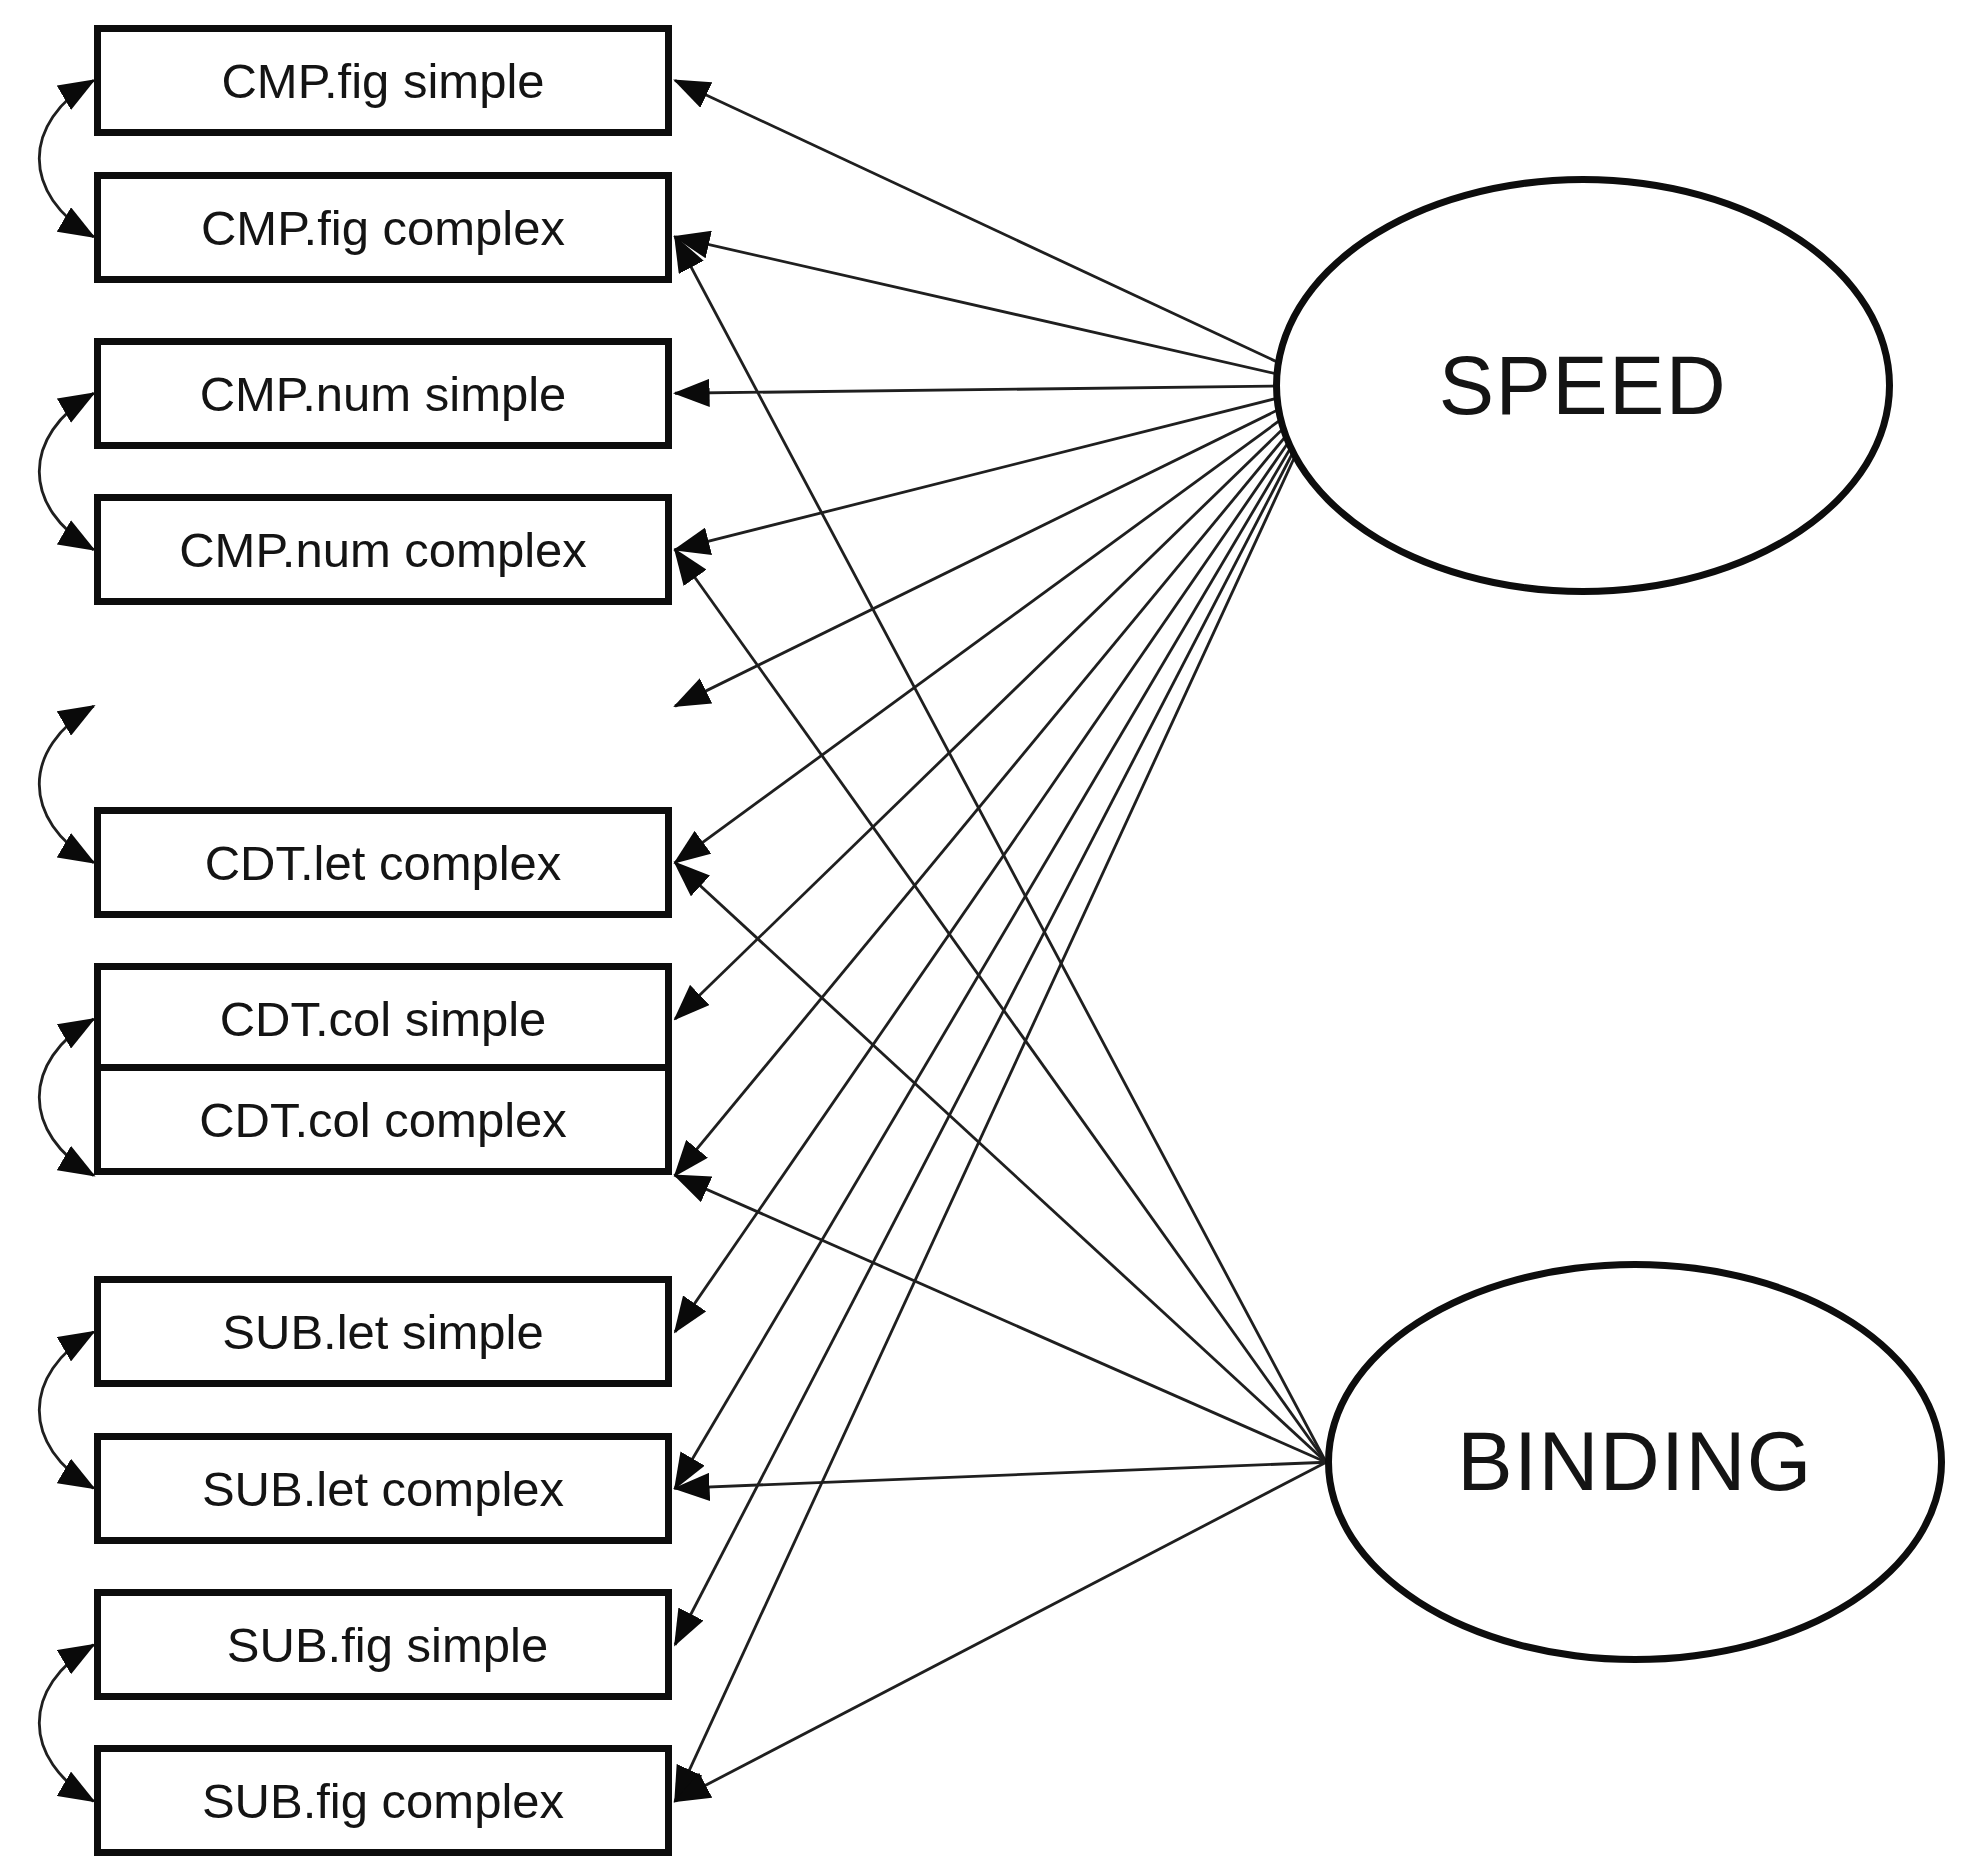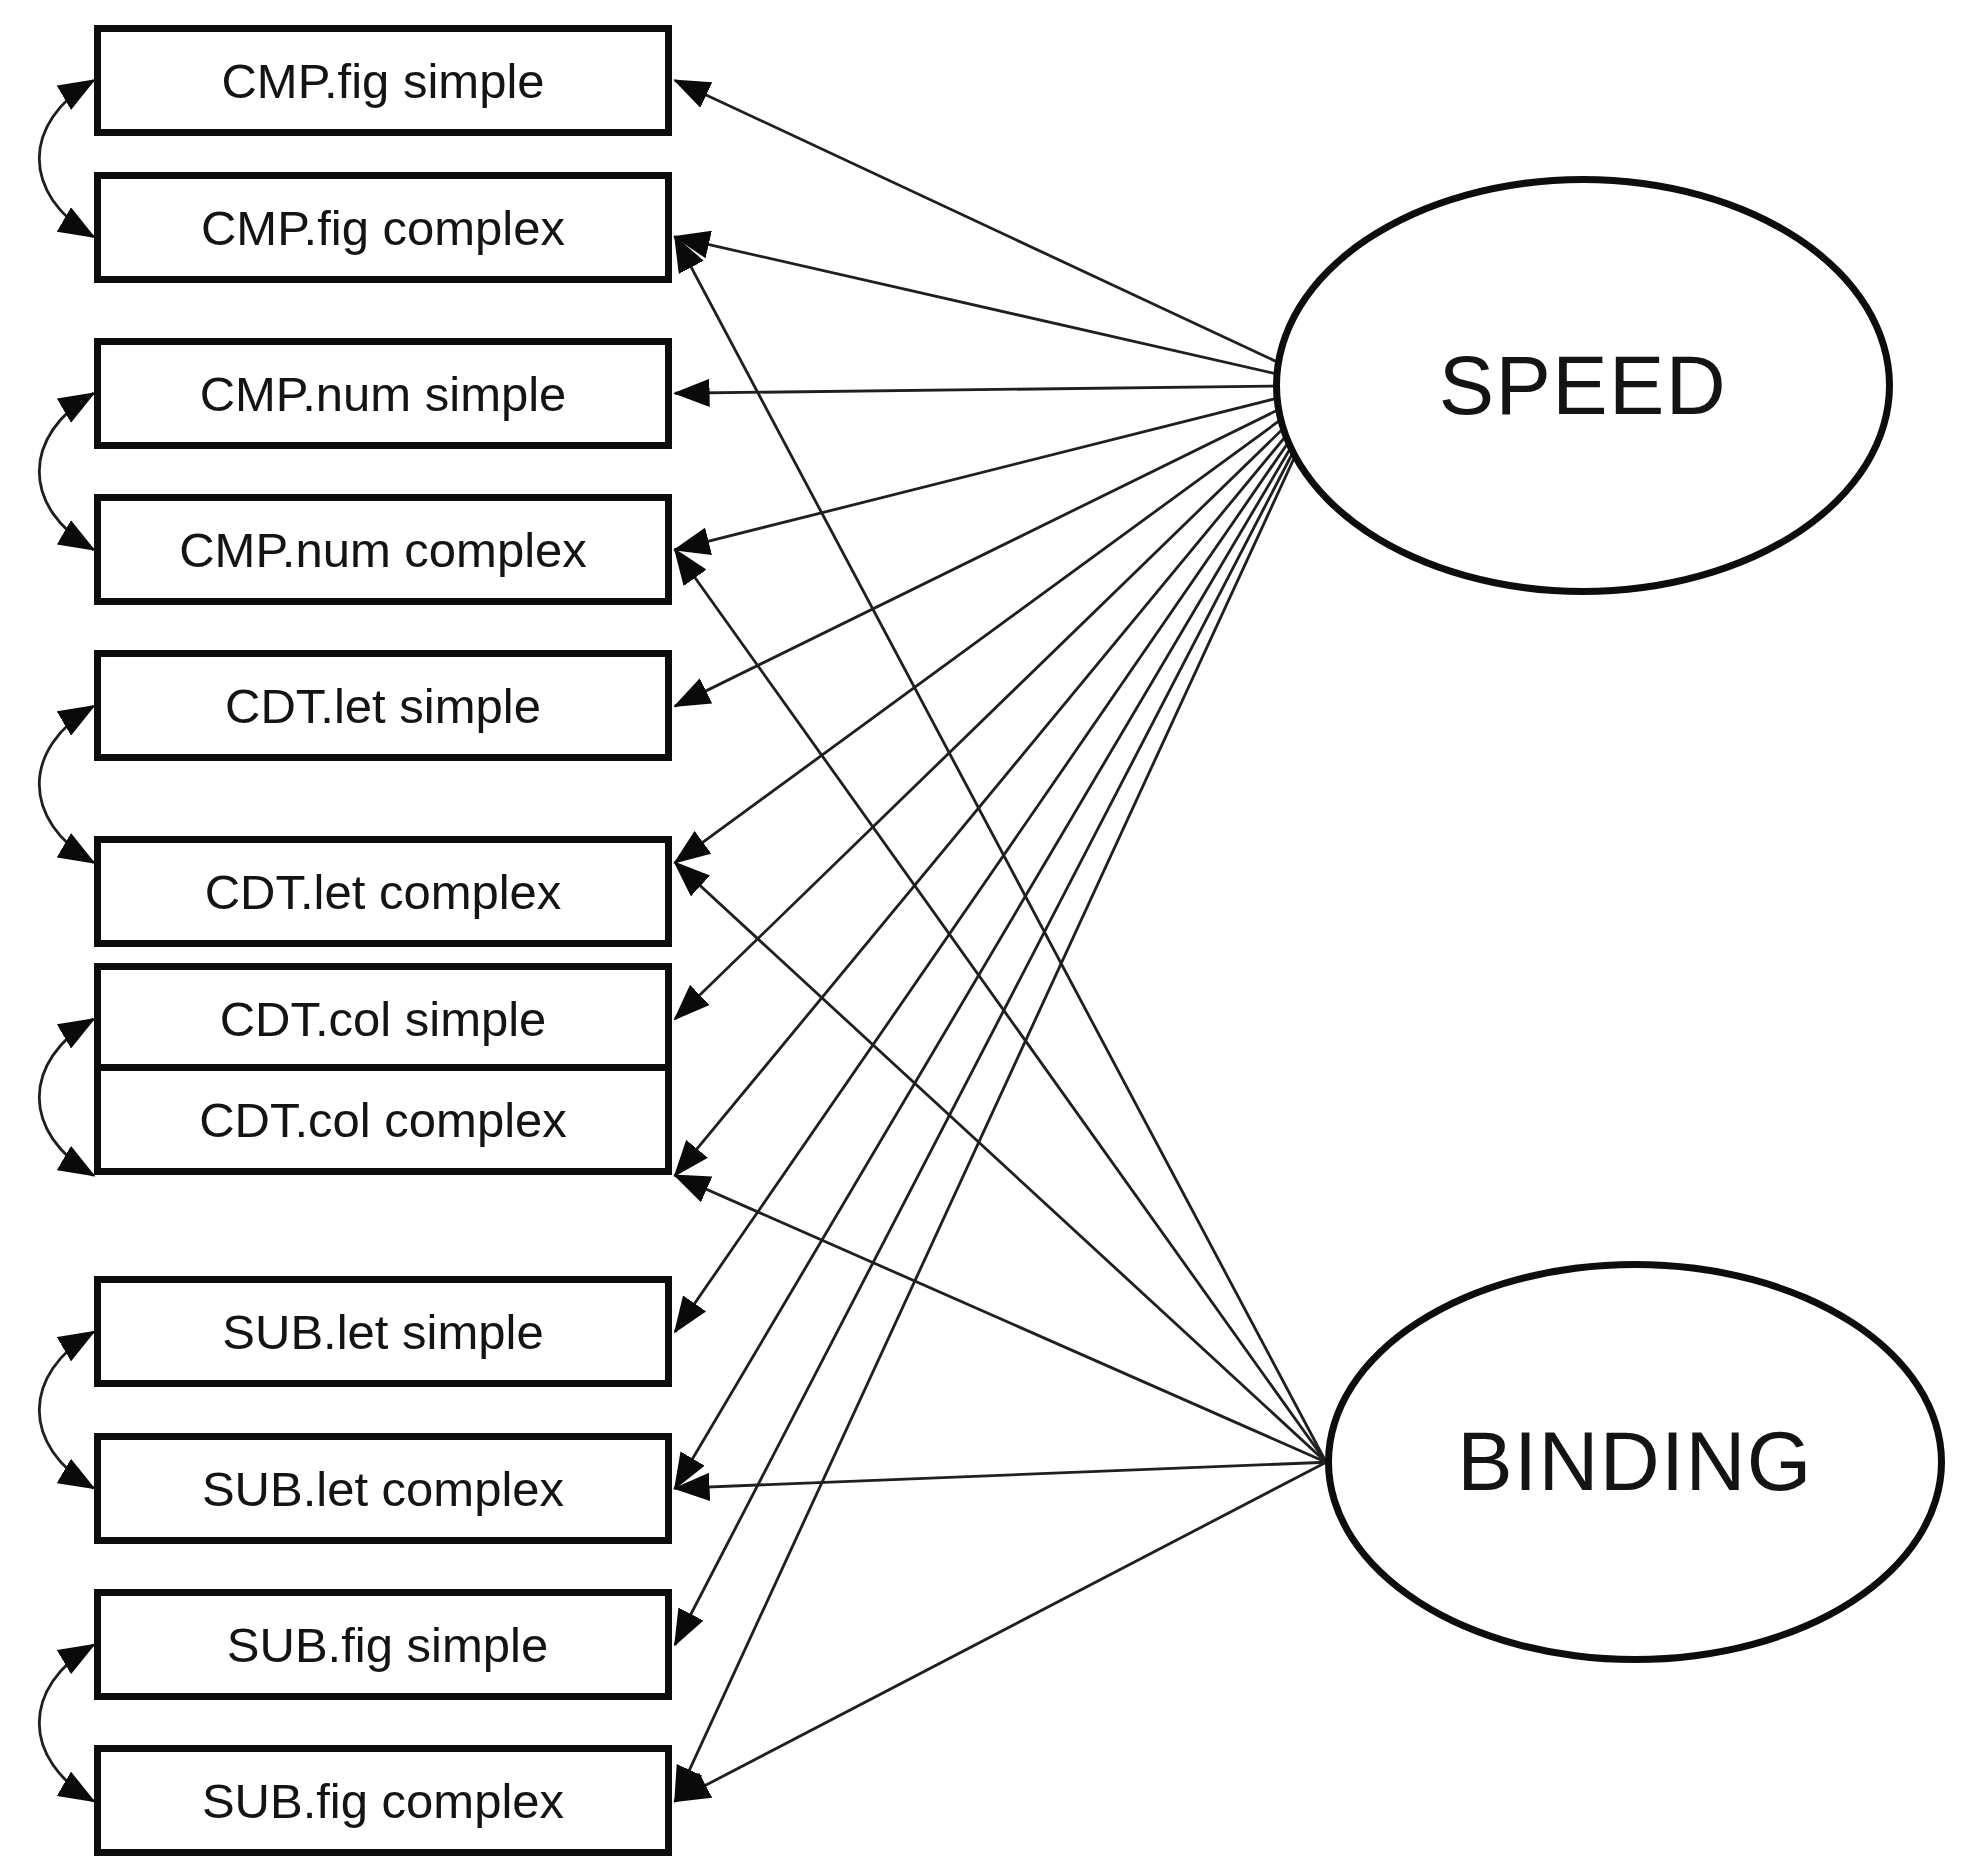--- a/index.html
+++ b/index.html
@@ -69,24 +69,21 @@
     </div>
   <div class="obs-box" id="node-cmp_fig_complex" style="top: 172px;">
       <span>CMP.fig complex</span>
     </div>
   <div class="obs-box" id="node-cmp_num_simple" style="top: 338px;">
       <span>CMP.num simple</span>
     </div>
   <div class="obs-box" id="node-cmp_num_complex" style="top: 494px;">
       <span>CMP.num complex</span>
     </div>
-  <div class="obs-box" id="node-cdt_let_simple" style="top: 650px;">
-      <span>CDT.let simple</span>
-    </div>
-  <div class="obs-box" id="node-cdt_let_complex" style="top: 807px; margin-top: 29px;">
+  <div class="obs-box" id="node-cdt_let_complex" style="top: 807px;">
       <span>CDT.let complex</span>
     </div>
   <div class="obs-box" id="node-cdt_col_simple" style="top: 963px;">
       <span>CDT.col simple</span>
     </div>
   <div class="obs-box" id="node-cdt_col_complex" style="top: 1064px;">
       <span>CDT.col complex</span>
     </div>
   <div class="obs-box" id="node-sub_let_simple" style="top: 1276px;">
       <span>SUB.let simple</span>

